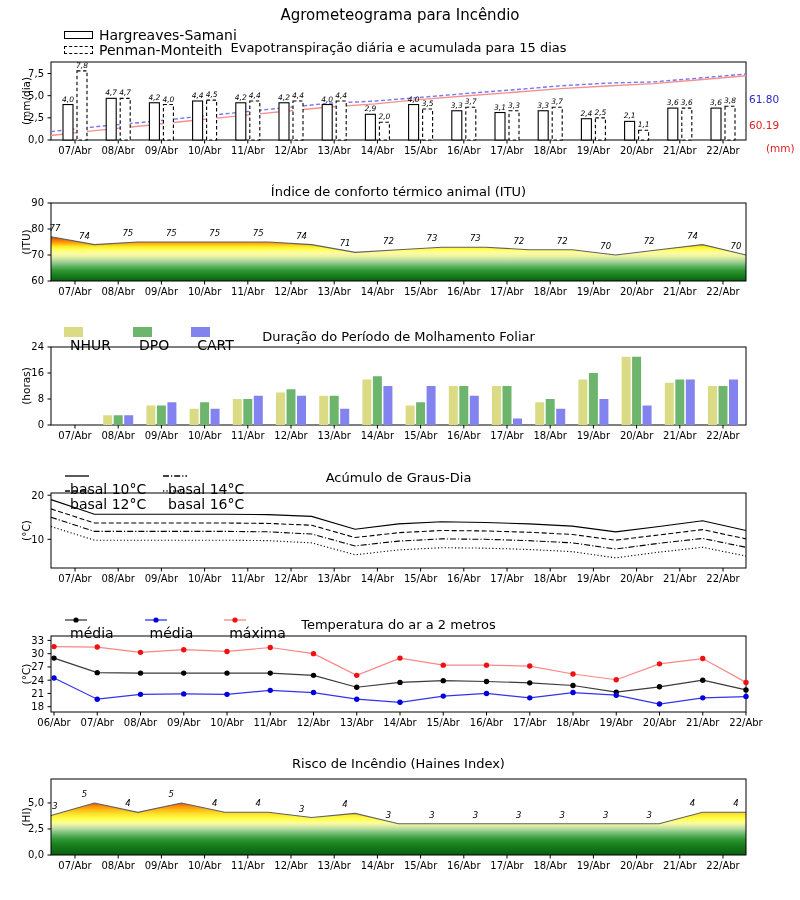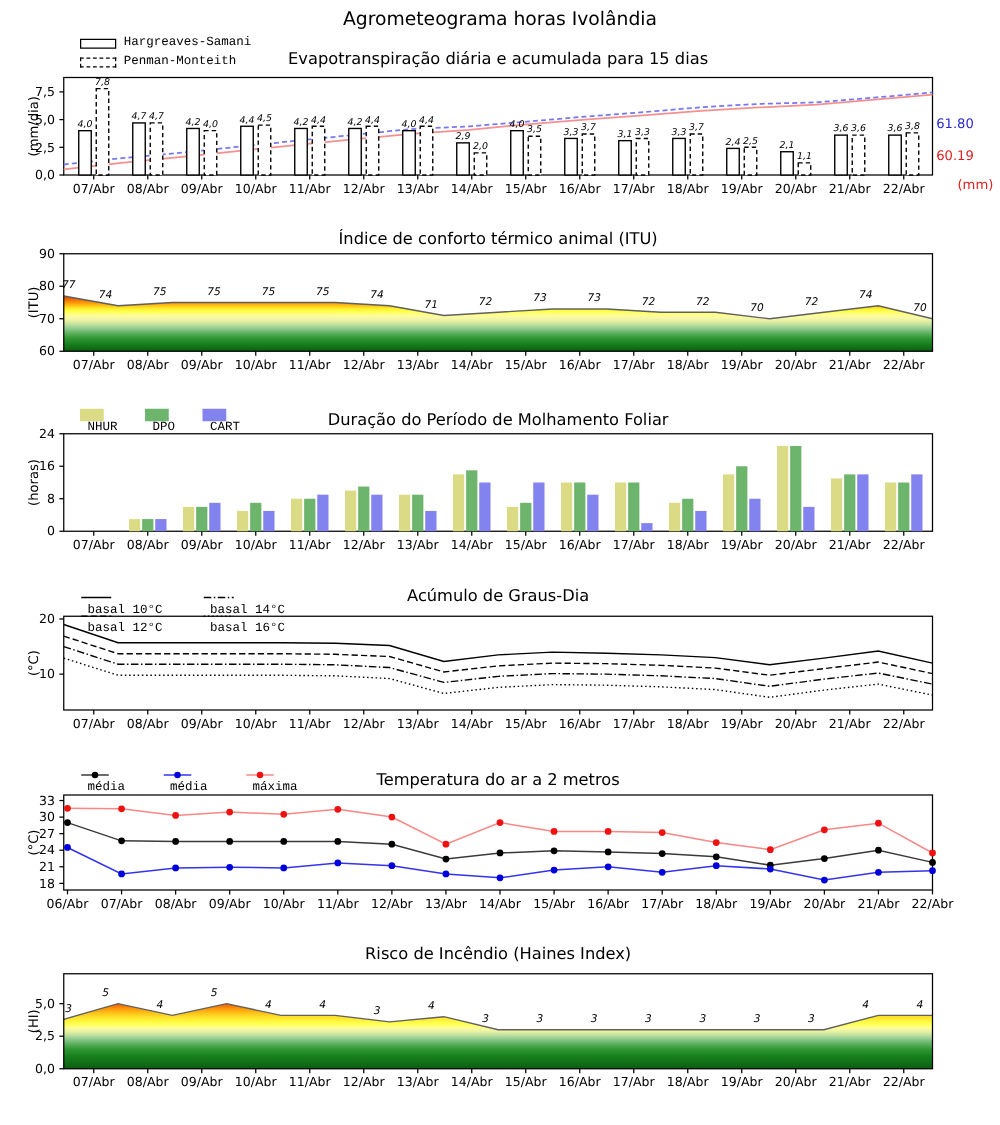--- a/index.html
+++ b/index.html
@@ -5,21 +5,21 @@
   html,body{margin:0;padding:0;background:#fff;}
   body{width:800px;height:900px;position:relative;overflow:hidden;
        font-family:"DejaVu Sans","Liberation Sans",sans-serif;color:#000;}
   .abs{position:absolute;}
   .fig-title{left:0;top:6px;width:800px;text-align:center;font-size:15px;}
   .chart-title{left:51px;width:695px;text-align:center;font-size:13px;}
   .legend{display:flex;flex-direction:column;}
   .legend-row{display:flex;align-items:center;height:15px;}
   .legend-inline{display:flex;align-items:center;}
   .legend-item{display:flex;flex-direction:column;}
-  .legend-label{font-size:10px;padding-left:6px;white-space:nowrap;font-family:Liberation Mono, monospace;}
+  .legend-label{font-size:14px;padding-left:6px;white-space:nowrap;}
   .swbox{width:29px;height:8px;background:#fff;border:1.2px solid #000;box-sizing:border-box;display:inline-block;}
   .swbox.dashed{border-style:dashed;}
   .swpatch{width:19px;height:10px;display:inline-block;}
   .right-label{font-size:10.5px;white-space:nowrap;margin-top:43px;}
   svg text{font-family:"DejaVu Sans","Liberation Sans",sans-serif;}
 </style>
 </head>
 <body>
 
 <svg id="plots" class="abs" width="800" height="900" style="left:0;top:0">
@@ -536,21 +536,21 @@
     <text x="431.9375" y="817.7671232876712" font-size="8.5" text-anchor="middle" fill="#000" font-style="italic">3</text>
     <text x="475.375" y="817.7671232876712" font-size="8.5" text-anchor="middle" fill="#000" font-style="italic">3</text>
     <text x="518.8125" y="817.7671232876712" font-size="8.5" text-anchor="middle" fill="#000" font-style="italic">3</text>
     <text x="562.25" y="817.7671232876712" font-size="8.5" text-anchor="middle" fill="#000" font-style="italic">3</text>
     <text x="605.6875" y="817.7671232876712" font-size="8.5" text-anchor="middle" fill="#000" font-style="italic">3</text>
     <text x="649.125" y="817.7671232876712" font-size="8.5" text-anchor="middle" fill="#000" font-style="italic">3</text>
     <text x="692.5625" y="806.3150684931506" font-size="8.5" text-anchor="middle" fill="#000" font-style="italic">4</text>
     <text x="736" y="806.3150684931506" font-size="8.5" text-anchor="middle" fill="#000" font-style="italic">4</text>
   </svg>
 
-<div class="abs fig-title">Agrometeograma horas Ivolândia</div>
+<div class="abs fig-title">Agrometeograma para Incêndio</div>
 
 <div class="abs legend" style="left:64px;top:27px">
   <div class="legend-row">
     <span class="swbox"></span>
     <span class="legend-label">Hargreaves-Samani</span>
   </div>
   <div class="legend-row">
     <span class="swbox dashed"></span>
     <span class="legend-label">Penman-Monteith</span>
   </div>

